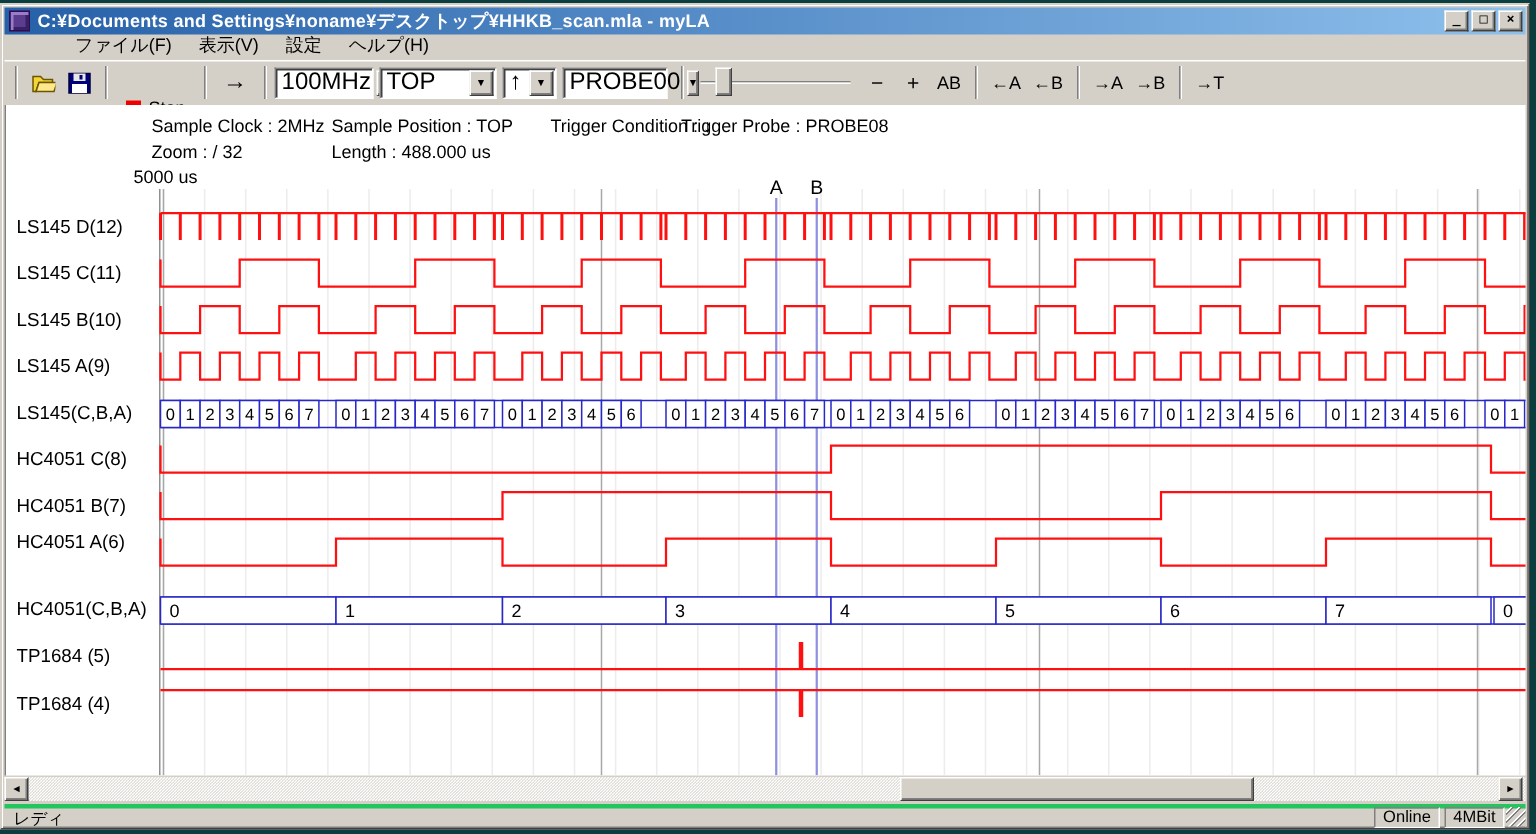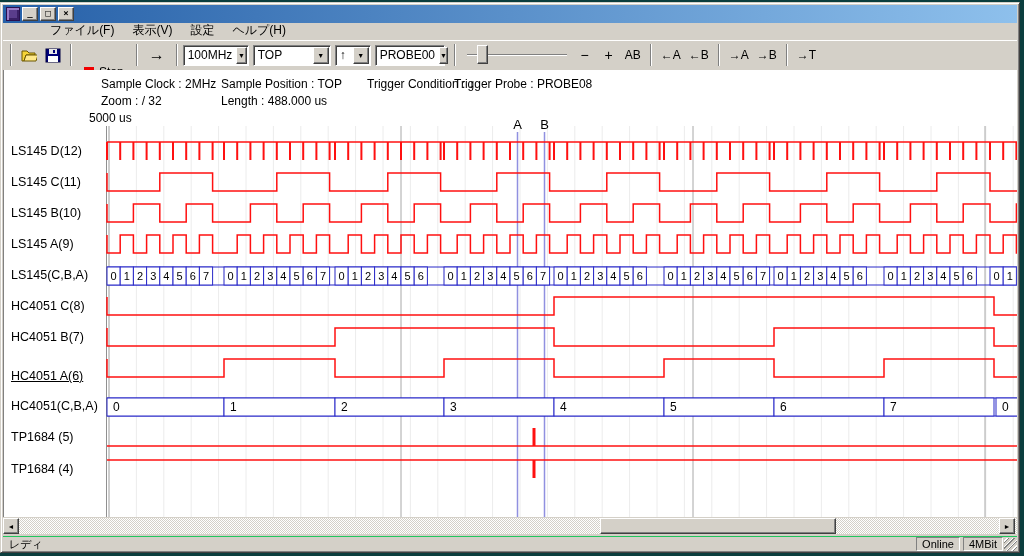--- a/index.html
+++ b/index.html
@@ -32,21 +32,21 @@
              border-top:1px solid #fff; padding-left:2px; }
   .tsep { width:2px; height:22px; border-left:1px solid #808080; border-right:1px solid #fff; margin:0 5px; }
   .toolbtn { height:22px; display:flex; align-items:center; justify-content:center;
              font-size:12px; color:#000; padding:0 4px; }
   .icon-btn { width:24px; }
   .stop-btn { padding:0 7px;margin-top:34px; }
   .stop-sq { width:10px; height:10px; background:#f00000; display:inline-block; margin-right:5px; }
   .run-btn { font-size:16px; font-weight:bold; width:28px; }
   .combo { height:21px; background:#fff; border:1px solid; border-color:#808080 #fff #fff #808080;
            box-shadow: inset 1px 1px 0 #404040; display:flex; align-items:center; margin-right:4px; }
-  .combo .val { flex:1; font-size:12px; padding:16px 4px; white-space:nowrap; }
+  .combo .val { flex:1; font-size:16px; padding:16px 4px; white-space:nowrap; }
   .combo .arr { width:16px; height:17px; margin-right:1px; background:#d4d0c8; border:1px solid;
                 border-color:#fff #404040 #404040 #fff; box-shadow:inset -1px -1px 0 #808080;
                 font-size:7px; display:flex; align-items:center; justify-content:center; }
   .slider { position:relative; width:100px; height:22px; margin:0 6px; }
   .slider .groove { position:absolute; left:0; right:0; top:10px; height:2px;
                     border-top:1px solid #808080; border-bottom:1px solid #fff; }
   .slider .handle { position:absolute; left:10px; top:1px; width:11px; height:19px; background:#d4d0c8;
                     border:1px solid; border-color:#fff #404040 #404040 #fff;
                     box-shadow:inset -1px -1px 0 #808080; }
   .txt-btn { min-width:24px; }
@@ -62,35 +62,36 @@
                linear-gradient(45deg,#d4d0c8 25%,transparent 25%,transparent 75%,#d4d0c8 75%),
                linear-gradient(45deg,#d4d0c8 25%,#fff 25%,#fff 75%,#d4d0c8 75%);
              background-size:2px 2px; background-position:0 0,1px 1px; }
   .sbtn { position:absolute; top:0; width:16px; height:16px; background:#d4d0c8; border:1px solid;
           border-color:#fff #404040 #404040 #fff; box-shadow:inset -1px -1px 0 #808080;
           font-size:7px; display:flex; align-items:center; justify-content:center; color:#000; }
   .thumb { position:absolute; left:597px; top:0; width:236px; height:16px; background:#d4d0c8;
            border:1px solid; border-color:#fff #404040 #404040 #fff; box-shadow:inset -1px -1px 0 #808080; }
 
   .statusbar { left:3px; top:536px; width:1014px; height:15px; font-size:11px; display:flex;
-               align-items:center; border-top:1px solid #22c55e; }
+               align-items:center; border-top:3px solid #22c55e; }
   .status-ready { margin-left:6px; flex:1; }
   .spanel { height:14px; border:1px solid; border-color:#808080 #fff #fff #808080;
             padding:0 5px; margin-right:3px; display:flex; align-items:center; }
   .grip { position:absolute; right:0; bottom:0; width:13px; height:13px;
           background:repeating-linear-gradient(135deg, transparent 0 2px, #fff 2px 3px, #808080 3px 4px); }
   svg text { font-family:"Liberation Sans",sans-serif; }
 </style>
 </head>
 <body>
 
 <div class="abs frame"></div>
 
 <div class="abs titlebar">
   <span class="app-icon"></span>
+  <span class="title-text">C:¥Documents and Settings¥noname¥デスクトップ¥HHKB_scan.mla - myLA</span>
   <span class="tbtn">_</span>
   <span class="tbtn">□</span>
   <span class="tbtn">×</span>
 </div>
 
 <div class="abs menubar">
   <span class="menu-item">ファイル(F)</span>
   <span class="menu-item">表示(V)</span>
   <span class="menu-item">設定</span>
   <span class="menu-item">ヘルプ(H)</span>
@@ -467,21 +468,21 @@
       </g>
     </svg>
   <div id="ch-labels">
       <div class="ch-label" style="top: 74px;">LS145 D(12)</div>
       <div class="ch-label" style="top: 105px;">LS145 C(11)</div>
       <div class="ch-label" style="top: 136px;">LS145 B(10)</div>
       <div class="ch-label" style="top: 167px;">LS145 A(9)</div>
       <div class="ch-label" style="top: 198px;">LS145(C,B,A)</div>
       <div class="ch-label" style="top: 229px;">HC4051 C(8)</div>
       <div class="ch-label" style="top: 260px;">HC4051 B(7)</div>
-      <div class="ch-label" style="top: 299px; text-decoration: underline;">HC4051 A(6)</div>
+      <div class="ch-label" style="top: 284px;">HC4051 A(6)</div>
       <div class="ch-label" style="top: 329px;">HC4051(C,B,A)</div>
       <div class="ch-label" style="top: 360px;">TP1684 (5)</div>
       <div class="ch-label" style="top: 392px;">TP1684 (4)</div>
     </div>
 </div>
 
 <div class="abs hscroll">
   <span class="sbtn" style="left:0">◄</span>
   <span class="thumb"></span>
   <span class="sbtn" style="right:2px">►</span>

